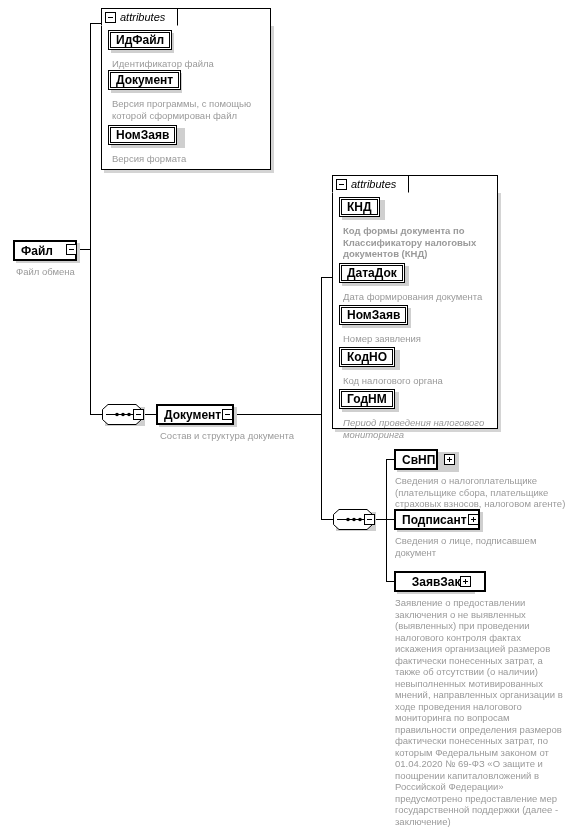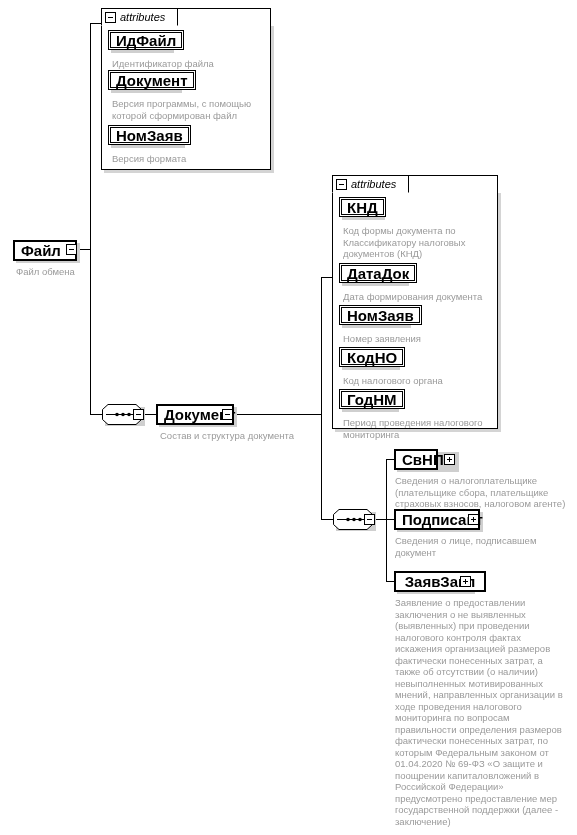--- a/index.html
+++ b/index.html
@@ -94,21 +94,21 @@
     position: absolute;
     box-sizing: border-box;
     background: #ffffff;
     border: 2px solid #000000;
     height: 21px;
     display: flex;
     align-items: center;
     z-index: 4;
   }
   .node .name {
-    font-size: 15px;
+    font-size: 12px;
     font-weight: bold;
     color: #000000;
     white-space: nowrap;
     padding: 0 6px;
     line-height: 1;
   }
   .node.attr {
     border: 1px solid #000000;
     box-shadow: inset 0 0 0 1px #ffffff, inset 0 0 0 2px #000000;
     height: 20px;
@@ -238,21 +238,21 @@
   <div class="attrbox" style="left:332px; top:175px; width:166px; height:254px;"></div>
   <div class="attrtab" style="left:332px; top:175px; width:77px;">
     <span class="pm"></span>
     <span class="lbl">attributes</span>
   </div>
 
   <div class="nshadow" style="left:342px; top:200px; width:43px; height:20px;"></div>
   <div class="node attr" style="left:339px; top:197px;">
     <span class="name">КНД</span>
   </div>
-  <div class="ann" style="left:343px; top:225px; width:150px;">Код формы документа по
+  <div class="ann" style="left:343px; top:225px; width:150px;font-weight:bold;">Код формы документа по
 Классификатору налоговых
 документов (КНД)</div>
 
   <div class="nshadow" style="left:342px; top:266px; width:67px; height:20px;"></div>
   <div class="node attr" style="left:339px; top:263px;">
     <span class="name">ДатаДок</span>
   </div>
   <div class="ann" style="left:343px; top:291px; width:155px;">Дата формирования документа</div>
 
   <div class="nshadow" style="left:342px; top:308px; width:69px; height:20px;"></div>
@@ -264,21 +264,21 @@
   <div class="nshadow" style="left:342px; top:350px; width:58px; height:20px;"></div>
   <div class="node attr" style="left:339px; top:347px;">
     <span class="name">КодНО</span>
   </div>
   <div class="ann" style="left:343px; top:375px; width:150px;">Код налогового органа</div>
 
   <div class="nshadow" style="left:342px; top:392px; width:57px; height:20px;"></div>
   <div class="node attr" style="left:339px; top:389px;">
     <span class="name">ГодНМ</span>
   </div>
-  <div class="ann" style="left:343px; top:417px; width:155px;">Период проведения налогового
+  <div class="ann" style="left:343px; top:417px; width:155px;font-style:italic;">Период проведения налогового
 мониторинга</div>
 
   <div class="seqshadow" style="left:336px; top:512px; width:40px; height:19px;"></div>
   <div class="seq" style="left:333px; top:509px;">
     <svg width="40" height="21" viewBox="0 0 40 21">
       <polygon points="6,0.5 34,0.5 39.5,5.5 39.5,15.5 34,20.5 6,20.5 0.5,15.5 0.5,5.5" fill="#ffffff" stroke="#000000" stroke-width="1"></polygon>
       <line x1="4" y1="10.5" x2="36" y2="10.5" stroke="#000000" stroke-width="1"></line>
       <circle cx="15" cy="10.5" r="1.8" fill="#000000"></circle>
       <circle cx="21" cy="10.5" r="1.8" fill="#000000"></circle>
       <circle cx="27" cy="10.5" r="1.8" fill="#000000"></circle>

